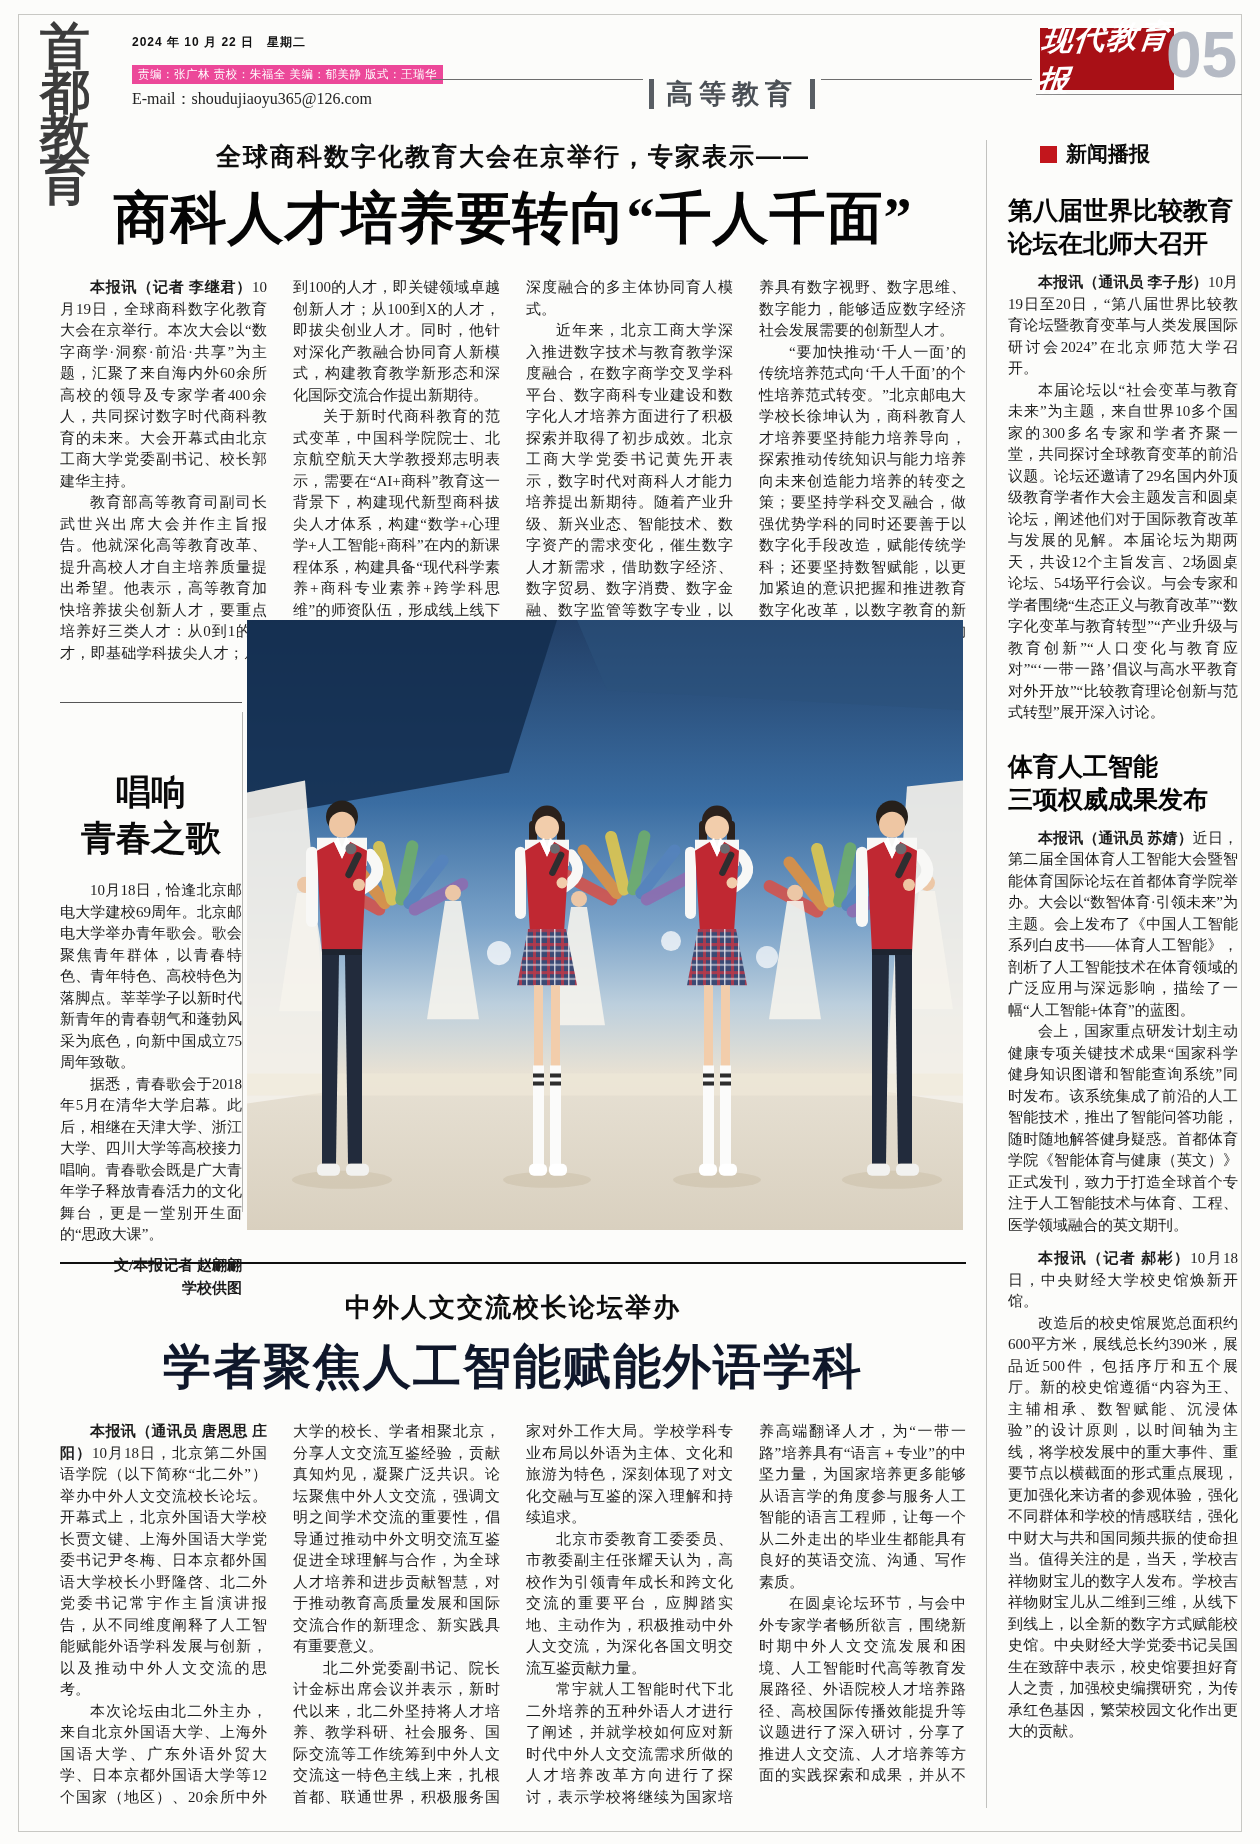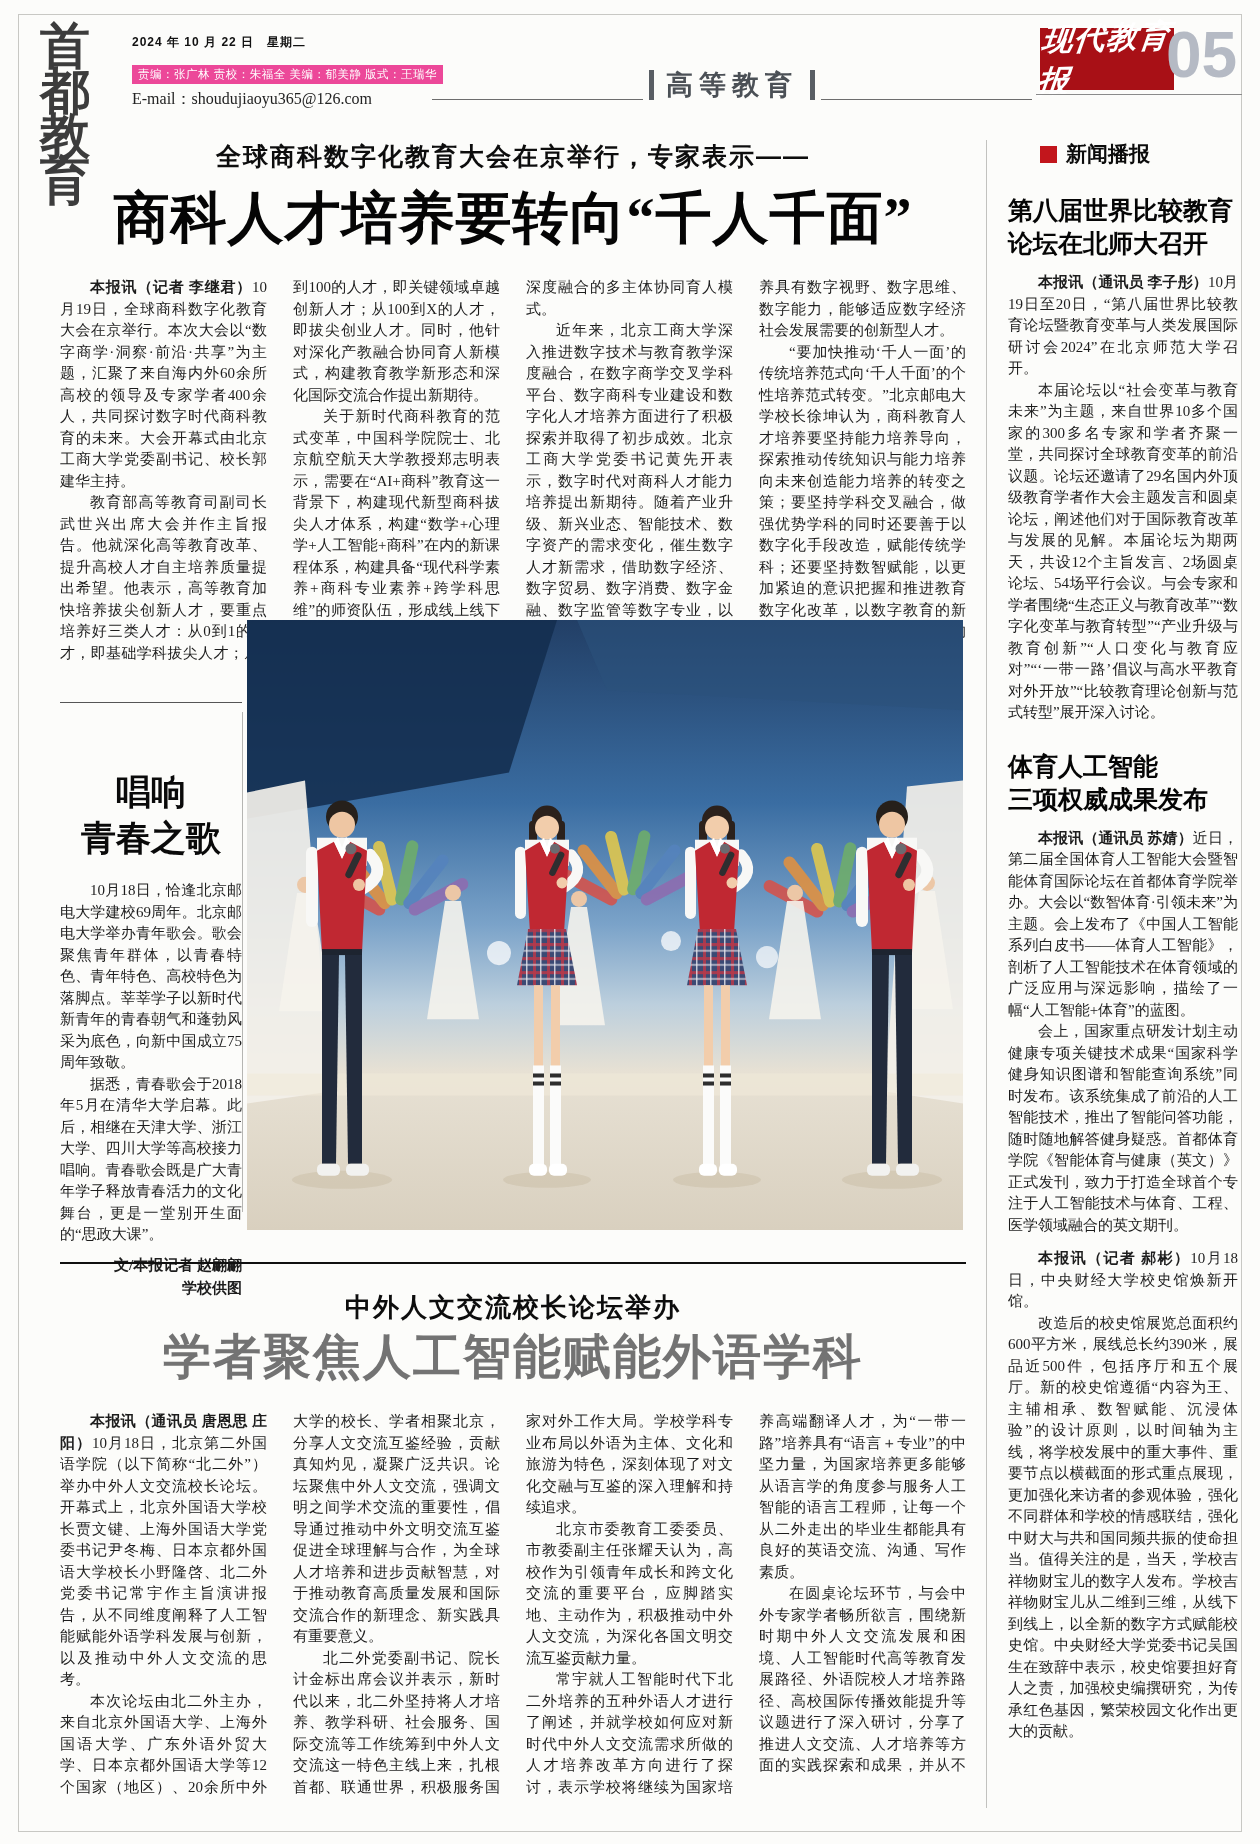--- a/index.html
+++ b/index.html
@@ -8,21 +8,21 @@
   .frame{position:absolute;left:18px;right:18px;top:14px;bottom:12px;border:1px solid #c8c8c4;pointer-events:none;}
 
   
   .mast-logo{position:absolute;left:40px;top:24px;width:96px;font-family:"Liberation Sans","DejaVu Sans",sans-serif;
              font-weight:900;font-size:50px;line-height:45px;letter-spacing:4px;color:#3c3c3c;}
   .mast-info{position:absolute;left:132px;top:34px;}
   .mast-date{font-family:"Liberation Sans","DejaVu Sans",sans-serif;font-size:12px;font-weight:700;letter-spacing:1px;color:#111;}
   .mast-editors{margin-top:14px;background:#ec4899;color:#fff;font-family:"Liberation Sans","DejaVu Sans",sans-serif;
                 font-size:11.5px;padding:2px 6px;letter-spacing:.5px;width:max-content;}
   .mast-email{margin-top:5px;font-size:16px;color:#222;}
-  .section-banner{position:absolute;left:432px;top:70px;width:600px;display:flex;align-items:flex-end;}
+  .section-banner{position:absolute;left:432px;top:79px;width:600px;display:flex;align-items:flex-start;}
   .section-banner .rule{flex:1;height:1px;background:#6d6d6d;}
   .section-label{font-size:27px;letter-spacing:6px;color:#4b5056;font-weight:700;
                  border-left:5px solid #595e64;border-right:5px solid #595e64;padding:0 12px;line-height:30px;margin:0 6px;}
   .paper-box{position:absolute;left:1040px;top:28px;width:134px;height:62px;background:#a81016;color:#fff;
              display:flex;align-items:center;justify-content:center;}
   .paper-box span{font-size:31px;font-weight:700;font-style:italic;letter-spacing:1px;transform:skewX(-8deg) rotate(-2deg);}
   .page-num{position:absolute;left:1166px;top:18px;font-family:"Liberation Sans","DejaVu Sans",sans-serif;
             font-size:64px;font-weight:700;color:#b5bac4;}
   .rule-right{position:absolute;left:1036px;top:94px;width:206px;height:1px;background:#8a8a8a;}
 
@@ -48,21 +48,21 @@
 
   
   .photo{position:absolute;left:247px;top:620px;width:716px;height:610px;overflow:hidden;background:#38699e;}
   .photo svg{display:block;width:100%;height:100%;}
 
   .mid-divider{position:absolute;left:60px;top:1262px;width:906px;height:2px;background:#101010;}
 
   
   .bottom-article{position:absolute;left:60px;top:1290px;width:906px;}
   .b-kicker{text-align:center;font-family:"Liberation Sans","DejaVu Sans",sans-serif;font-size:26px;font-weight:600;letter-spacing:2px;color:#0d0d0d;}
-  .b-headline{text-align:center;font-size:48px;font-weight:900;letter-spacing:2px;color:#737373;}
+  .b-headline{text-align:center;font-size:48px;font-weight:900;letter-spacing:2px;margin-top:10px;color:#0f172a;}
   .b-body{margin-top:22px;height:392px;column-count:4;column-gap:26px;column-fill:auto;
           font-size:15px;line-height:21.5px;text-align:justify;overflow:hidden;}
 
   
   .sidebar{position:absolute;left:1008px;top:140px;width:230px;}
   .news-tag{display:flex;align-items:center;gap:9px;font-family:"Liberation Sans","DejaVu Sans",sans-serif;
             font-size:21px;font-weight:800;color:#0b0b0b;padding-left:32px;}
   .news-tag .sq{width:17px;height:17px;background:#c2161c;}
   .sb-article .sb-title{margin-top:26px;font-size:25px;font-weight:900;line-height:33px;color:#050505;}
   .sb-article .sb-body{margin-top:12px;font-size:15px;line-height:21.5px;text-align:justify;}

